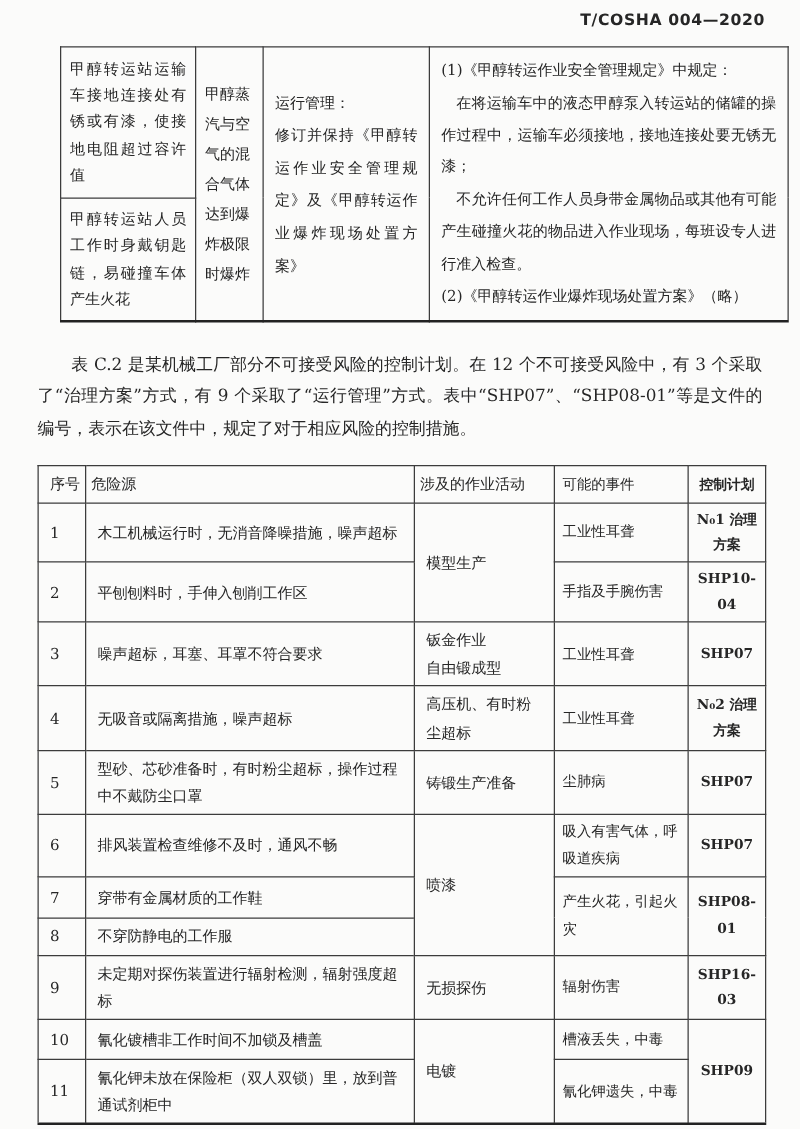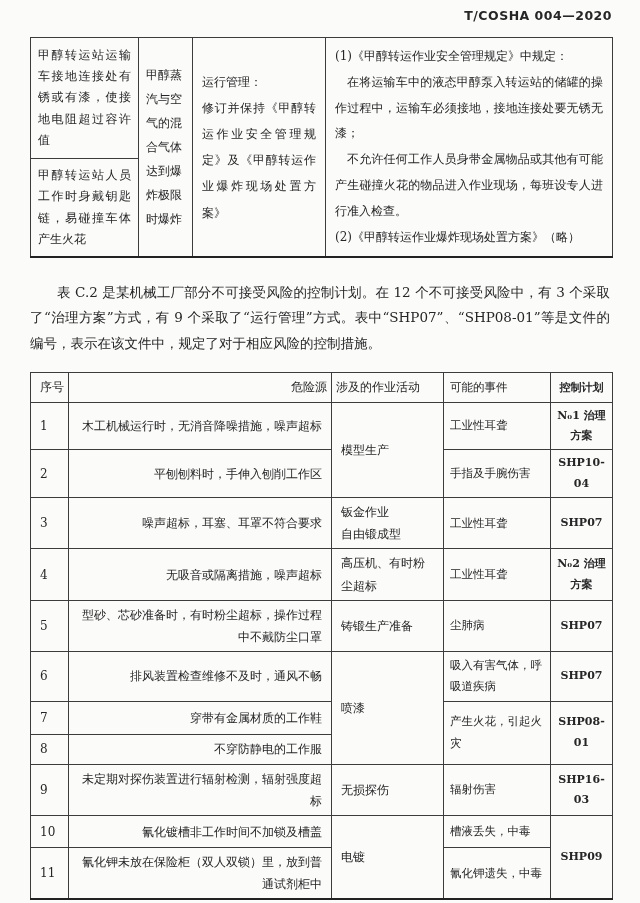--- a/index.html
+++ b/index.html
@@ -30,21 +30,21 @@
     width: 582px;
   }
   td, th {
     border: 1px solid #3c3c3c;
     font-size: 12px;
     vertical-align: middle;
     word-break: break-all;
   }
 
   
-  .t-top { border: 1.6px solid #2e2e2e; border-bottom: 2.6px solid #222; }
+  .t-top { border: 1.6px solid #2e2e2e; border-bottom: 2.6px solid #222; margin-left: 18px; }
   .t-top td { padding: 4px 7px; }
   .t-top .c1 { width: 108px; height: 83px; line-height: 1.78; text-align: justify; }
   .t-top .c2 { width: 54px;  line-height: 2.0; }
   .t-top .c3 { width: 133px; line-height: 2.18; text-align: justify; padding: 6px 9px; }
   .t-top .c4 { width: 287px; line-height: 2.15; padding: 6px 9px; }
   .t-top .c4 .para { text-align: justify; }
   .t-top .c4 .para.indent { text-indent: 1em; }
 
   
   .intro {
@@ -67,21 +67,21 @@
   
   .t-main { border: 1.6px solid #2e2e2e; border-bottom: 2.6px solid #222; }
   .t-main th {
     font-weight: normal;
     text-align: center;
     height: 30px;
     padding: 2px 4px;
   }
   .t-main td { padding: 3px 9px; line-height: 1.85; }
   .t-main .col-no    { width: 38px;  text-align: left; padding-left: 9px; }
-  .t-main .col-haz   { width: 263px; text-align: right; }
+  .t-main .col-haz   { width: 263px; text-align: left; }
   .t-main .col-act   { width: 112px; text-align: left; white-space: pre-line; }
   .t-main .col-evt   { width: 107px; text-align: left; font-size: 11.5px; padding: 3px 6px; }
   .t-main .col-plan  { width: 62px;  text-align: center; font-size: 11px; padding: 3px 4px; font-weight: bold; }
   .t-main th.col-no  { text-align: right; }
 
   .rh30 { height: 30px; } .rh28 { height: 28px; } .rh44 { height: 44px; }
   .rh27 { height: 27px; } .rh45 { height: 45px; } .rh48 { height: 48px; }
   .rh33 { height: 33px; } .rh32 { height: 32px; }
 </style>
 </head>

